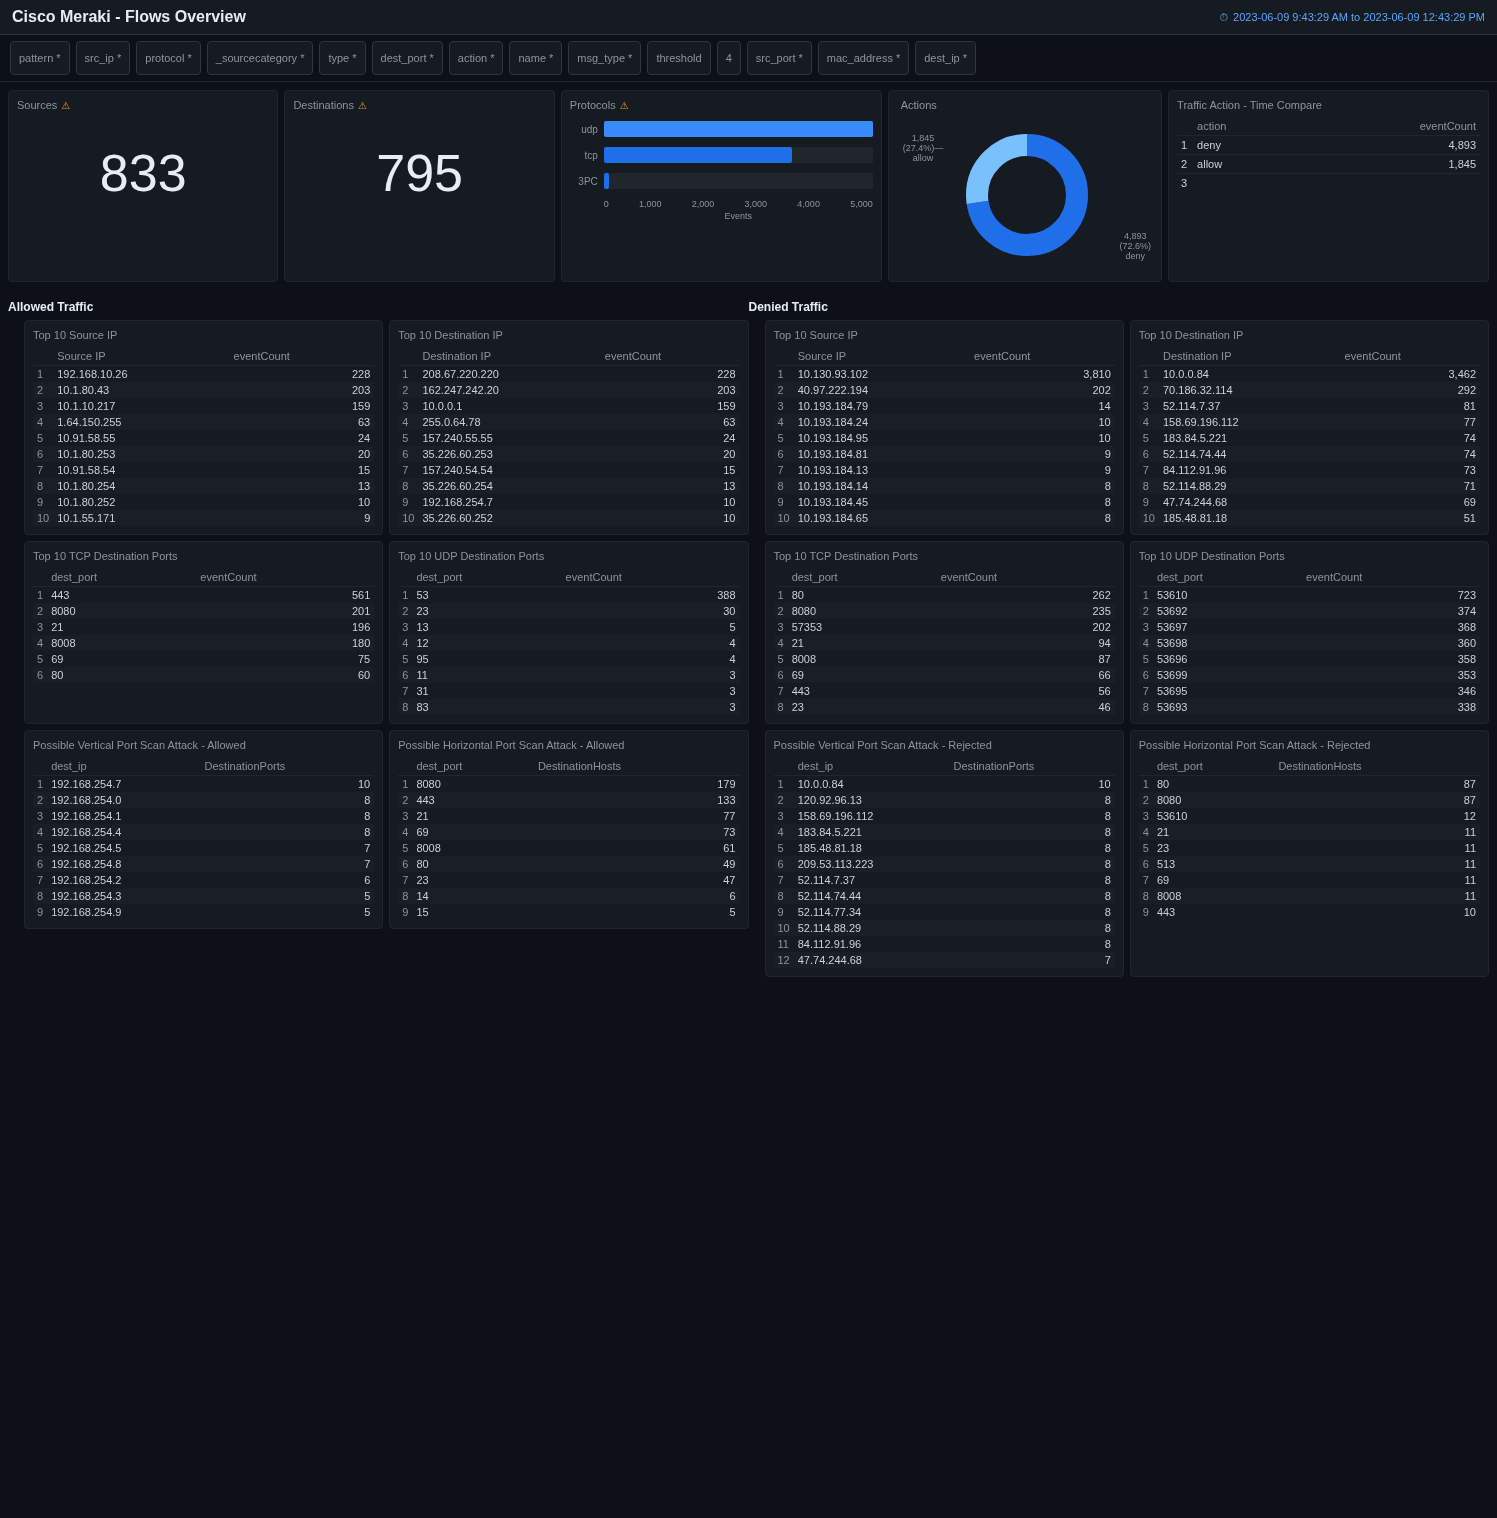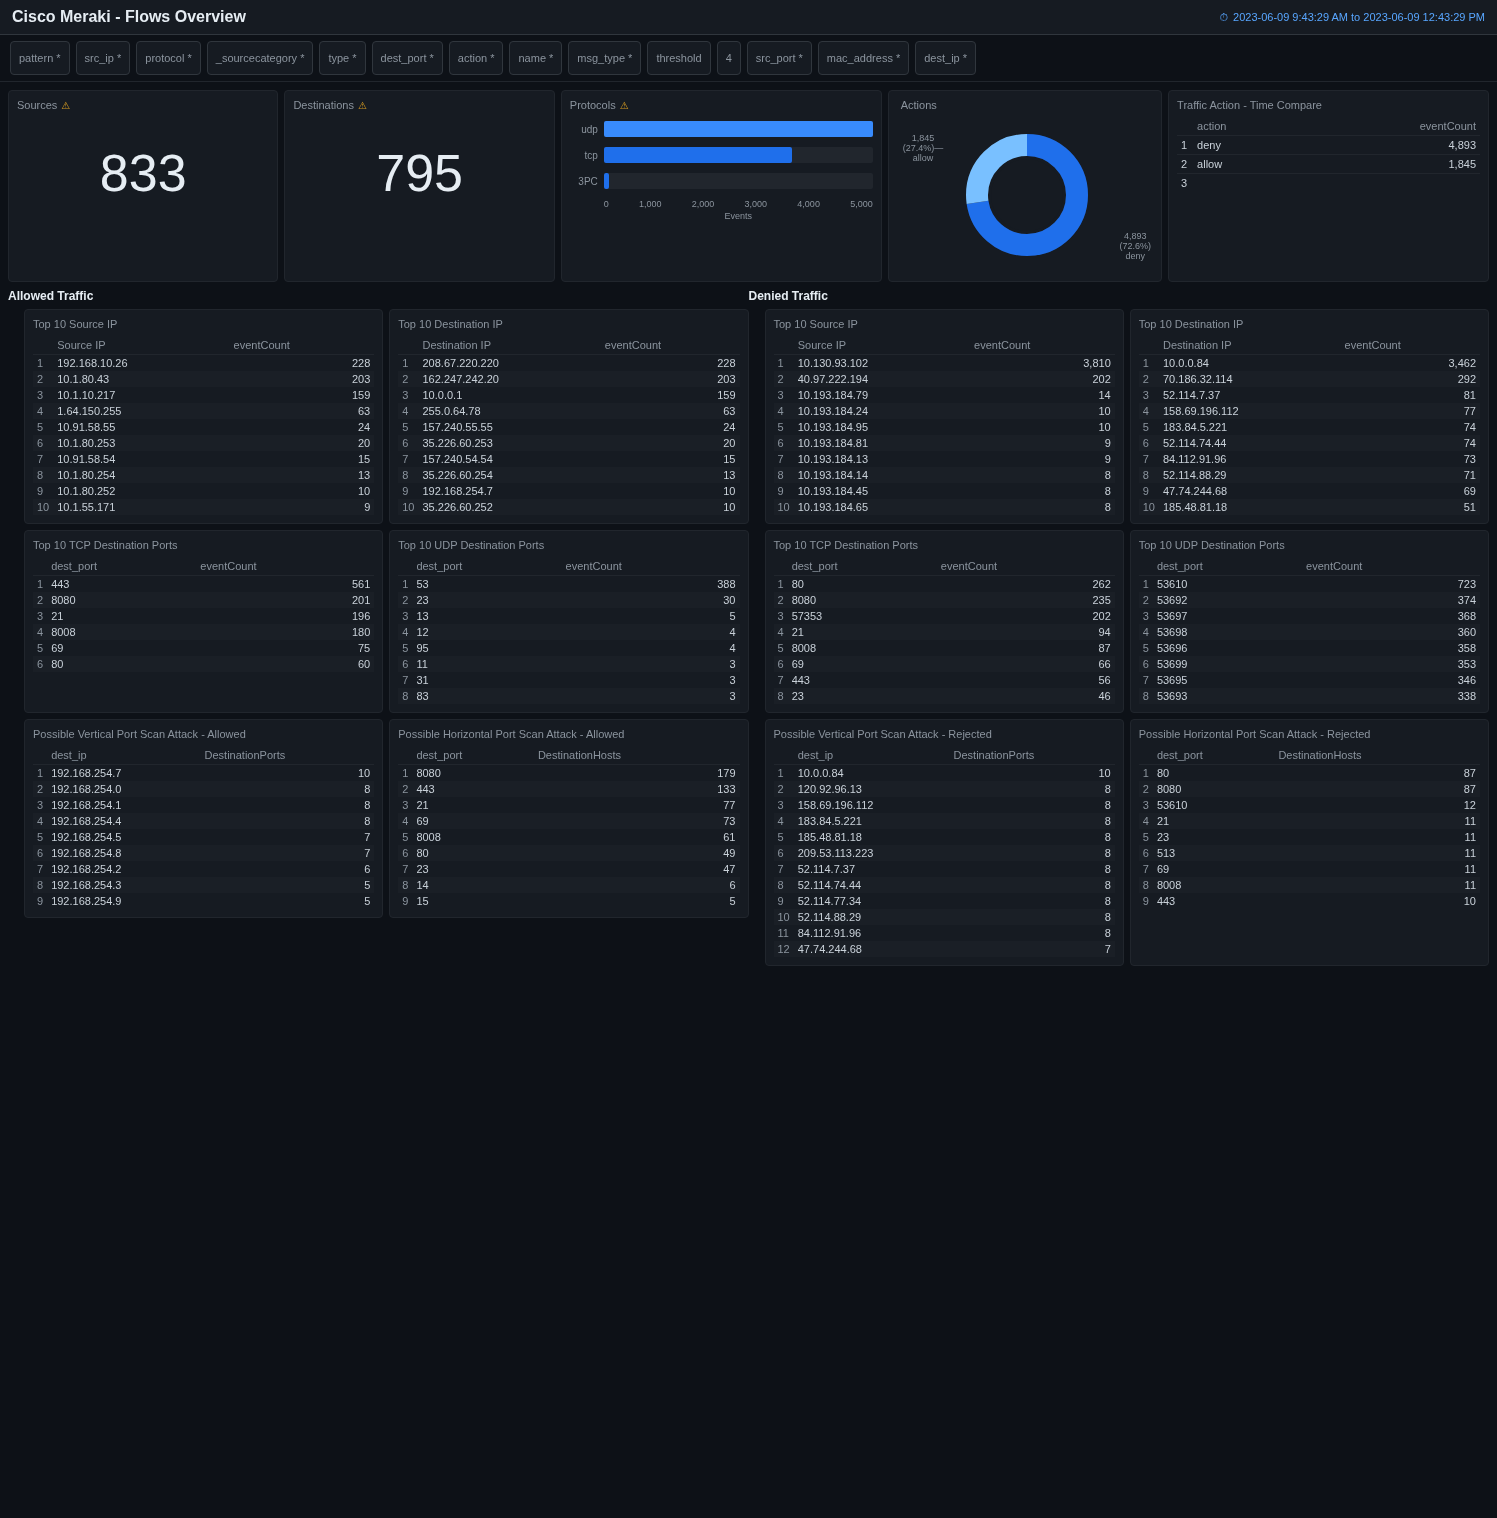--- a/index.html
+++ b/index.html
@@ -47,21 +47,21 @@
       color: #8b949e;
       cursor: pointer;
     }
     .main-content {
       padding: 8px;
     }
     
     .top-panels {
       display: flex;
       gap: 6px;
-      margin-bottom: 7px;
+      margin-bottom: 18px;
     }
     .panel {
       background: #161b22;
       border: 1px solid #21262d;
       border-radius: 4px;
       padding: 8px;
     }
     .panel-title {
       font-size: 11px;
       color: #8b949e;

